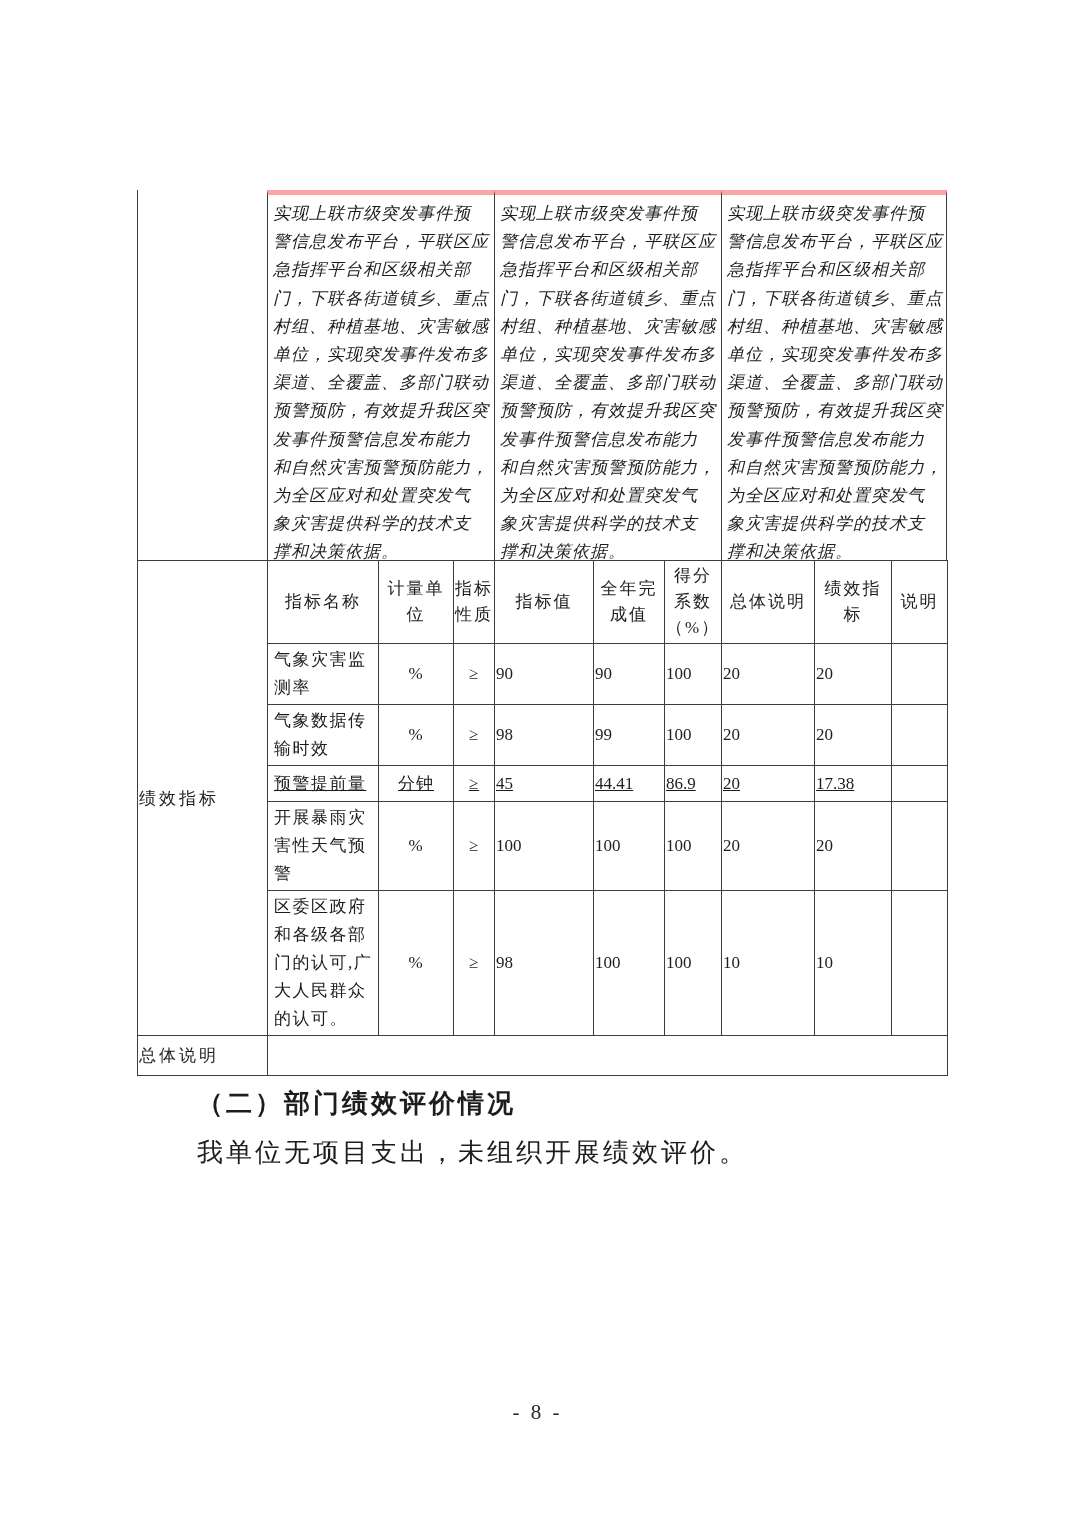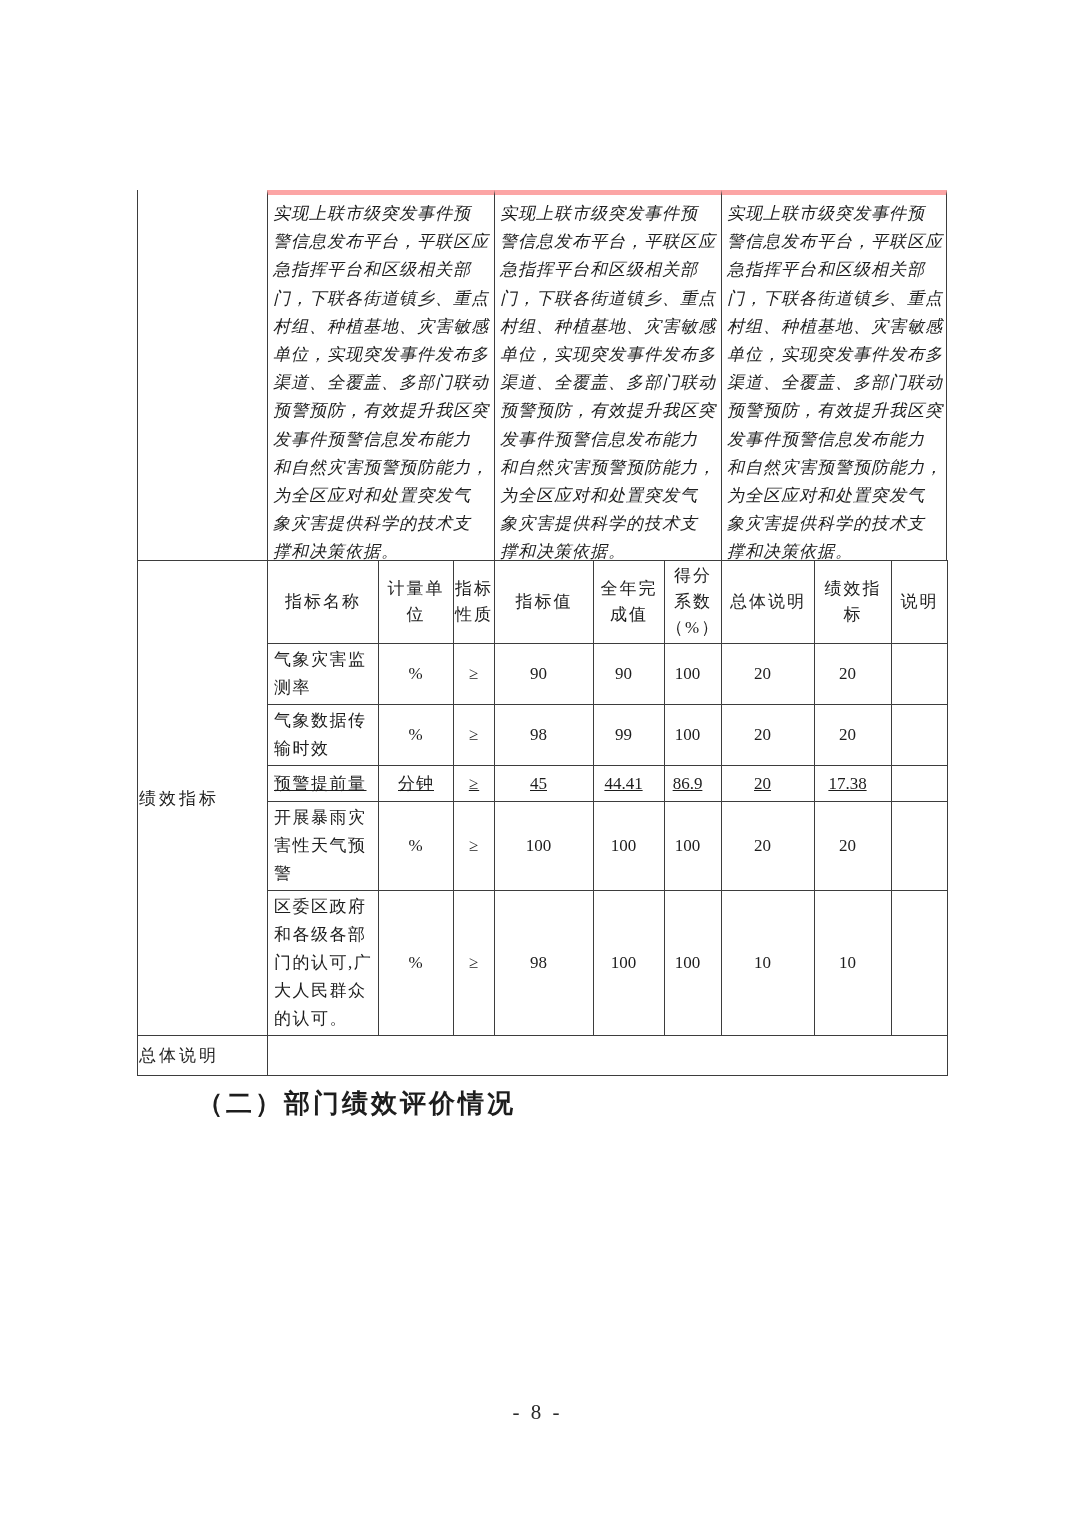--- a/index.html
+++ b/index.html
@@ -33,21 +33,21 @@
     font-size:17px;color:#1d1d1d;
   }
   table.ind td{
     border:1px solid #3d3d3d;box-sizing:border-box;
     vertical-align:middle;overflow:hidden;
   }
   td.hd{text-align:center;letter-spacing:2px;line-height:26px;padding:2px 1px;}
   td.lbl{text-align:left;letter-spacing:3px;}
   td.name{text-align:left;padding:2px 4px 2px 6px;line-height:28px;letter-spacing:1.5px;}
   td.ctr{text-align:center;letter-spacing:1px;}
-  td.num{text-align:center;padding-right:12px;}
+  td.num{text-align:left;padding-right:12px;}
   td.note{}
   tr.r-head{height:82px;}
   tr.ri1{height:59px;}
   tr.ri2{height:60px;}
   tr.ri3{height:36px;text-decoration:underline;}
   tr.ri4{height:88px;}
   tr.ri5{height:141px;}
   tr.r-sum{height:40px;}
 
   
@@ -162,17 +162,18 @@
         <tr class="r-sum">
           <td class="lbl">总体说明</td>
           <td colspan="9"></td>
         </tr>
       </tbody>
     </table>
   </div>
 
   <div class="text-section">
     <div class="heading">（二）部门绩效评价情况</div>
+    <p>我单位无项目支出，未组织开展绩效评价。</p>
   </div>
 
   <div class="page-num">- 8 -</div>
 
 </div>
 
 </body></html>

